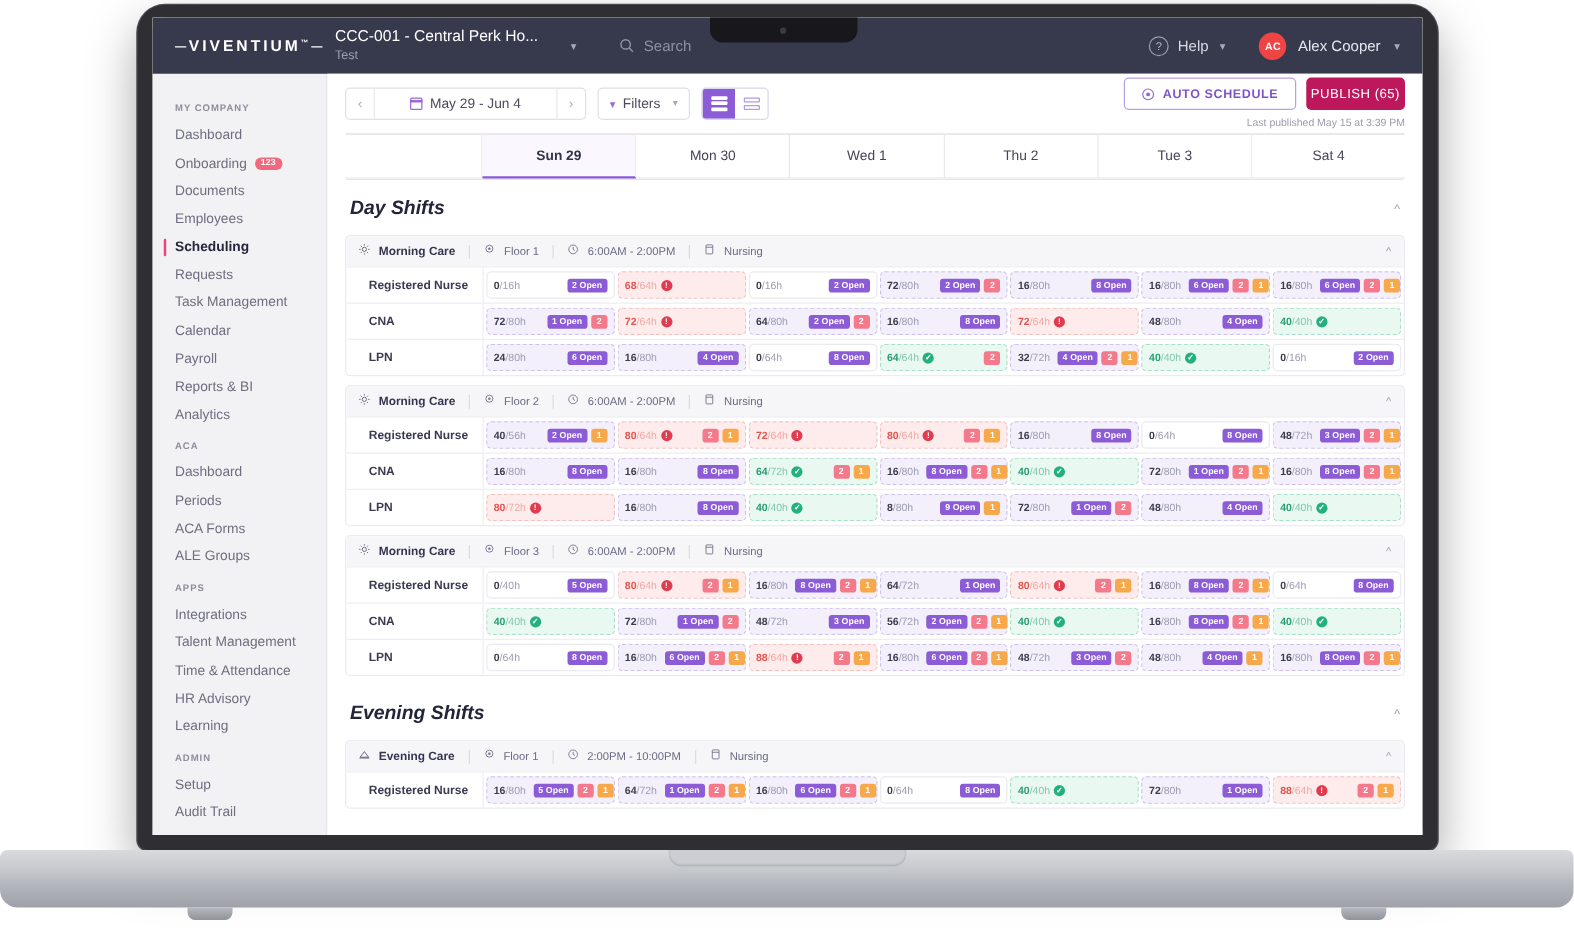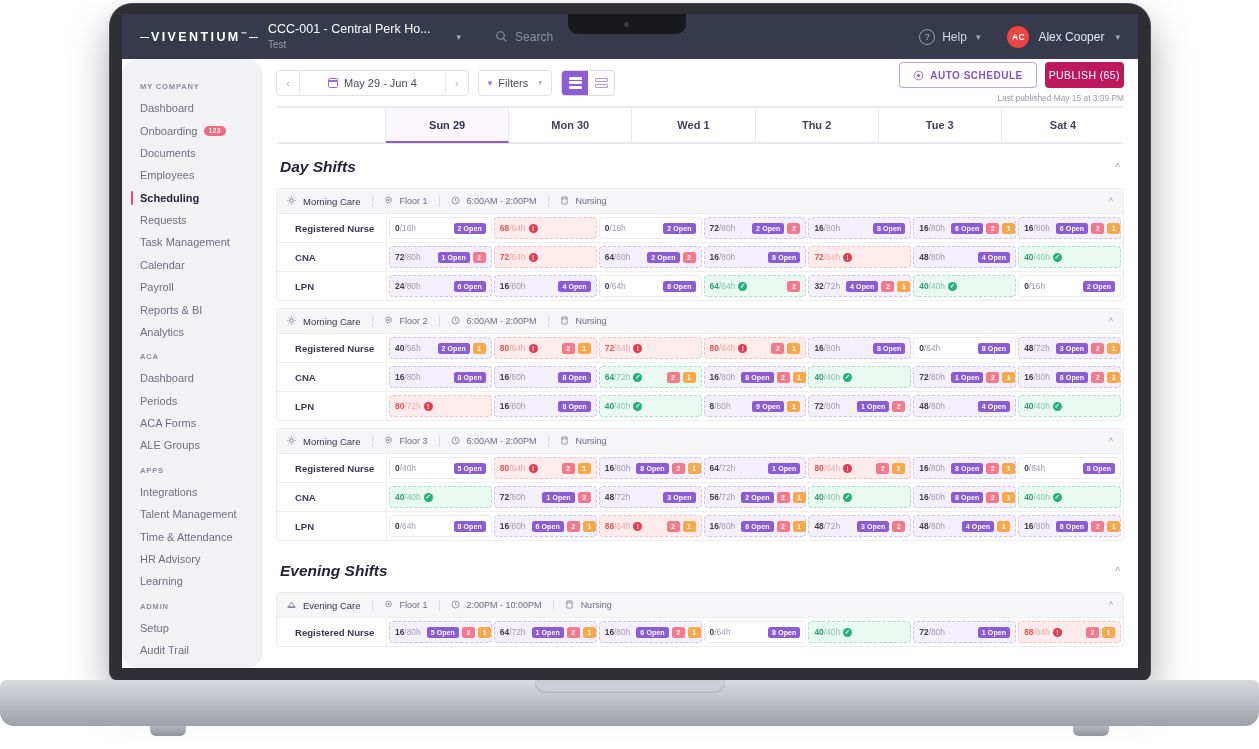--- a/index.html
+++ b/index.html
@@ -72,21 +72,21 @@
     display:flex; align-items:center; justify-content:center; font-size:9px; color:#b8bac9; }
   .avatar { width:22px; height:22px; border-radius:50%; background:#ef4444; color:#fff;
     font-size:8.5px; font-weight:700; display:flex; align-items:center; justify-content:center;
     letter-spacing:.3px; margin-left:18px; }
   .uname { font-size:12px; color:#e6e7ef; }
 
   .body-wrap { display:flex; height:609px; }
 
   
   .sidebar { width:140px; background:#f2f2f5; border-right:1px solid #e3e3e9;
-    padding-top:14px; overflow:hidden; flex:0 0 140px;border-radius:16px; }
+    padding-top:14px; overflow:hidden; flex:0 0 140px; }
   .sec-title { font-size:7.6px; font-weight:700; letter-spacing:.8px; color:#8c8c9c;
     padding:9px 0 6px 18px; text-transform:uppercase; }
   .nav-item { position:relative; padding:5.2px 0 5.2px 18px; font-size:11px; color:#6e6e80;
     display:flex; align-items:center; gap:6px; white-space:nowrap; cursor:pointer; }
   .nav-item.active { color:#26263a; font-weight:700; }
   .nav-item.active:before { content:""; position:absolute; left:9px; top:4px;
     width:2px; height:14px; background:#e8467c; border-radius:1px; }
   .badge-count { background:#f2697f; color:#fff; font-size:7px; font-weight:700;
     border-radius:7px; padding:1.5px 5px; letter-spacing:.2px; }
 
@@ -119,35 +119,35 @@
     gap:6px; padding:0 13px; background:#fff; cursor:pointer; }
   .btn-primary { height:26px; background:#be185d; color:#fff; border-radius:4px; font-size:10.5px;
     font-weight:400; letter-spacing:.4px; display:flex; align-items:center; padding:0 4px; cursor:pointer; }
   .lastpub { font-size:8.4px; color:#9a9aae; margin-top:5px; }
 
   
   .daystrip { display:flex; border:1px solid #e6e6ec; border-left:none; border-right:none;
     margin:0 14px; border-radius:3px; overflow:hidden; }
   .daystrip .dcell { flex:1; height:36px; display:flex; align-items:center; justify-content:center;
     font-size:11px; color:#44445a; border-right:1px solid #e9e9ef; border-top:1px solid #e6e6ec;
-    border-bottom:1px solid #e6e6ec; background:#fff; cursor:pointer;font-weight:bold; }
+    border-bottom:1px solid #e6e6ec; background:#fff; cursor:pointer; }
   .daystrip .dcell:first-child { flex:0 0 110px; }
   .daystrip .dcell:last-child { border-right:none; }
   .daystrip .dcell.sel { background:#faf8fe; border-bottom:2px solid #8b5cd6; font-weight:700; color:#32324a; }
 
   
   .sched { padding:0 14px; }
   .sect-head { display:flex; align-items:center; padding:14px 4px 12px 4px;font-style:italic; }
   .sect-title { font-size:15.5px; font-weight:700; color:#23233a; }
   .caret { margin-left:auto; color:#9d9db0; font-size:10px; cursor:pointer; }
 
   .grp { border:1px solid #ebebf1; border-radius:4px; margin-bottom:7px; overflow:hidden; }
   .grp-head { height:24px; background:#f6f6f8; display:flex; align-items:center; gap:7px;
     padding:0 10px; font-size:9.5px; color:#50506a; }
-  .grp-head .nm { font-weight:400; color:#343450; }
+  .grp-head .nm { font-weight:700; color:#343450; }
   .grp-head .sep { width:1px; height:11px; background:#dcdce4; margin:0 4px; }
   .grp-head .gi { color:#6b6b85; font-size:9px; }
   .grp-head .caret { font-size:9px; }
 
   .srow { display:flex; border-top:1px solid #eeeef3; align-items:stretch; }
   .srow:first-of-type { border-top:none; }
   .rolecell { flex:0 0 110px; display:flex; align-items:center; padding-left:18px;
     font-size:9.6px; font-weight:700; color:#3a3a52; border-right:1px solid #eeeef3; }
   .cells { flex:1; display:flex; padding:3px 2px; gap:2px; }
   .cell { flex:1; min-width:0; height:22px; border-radius:4px; display:flex; align-items:center;

